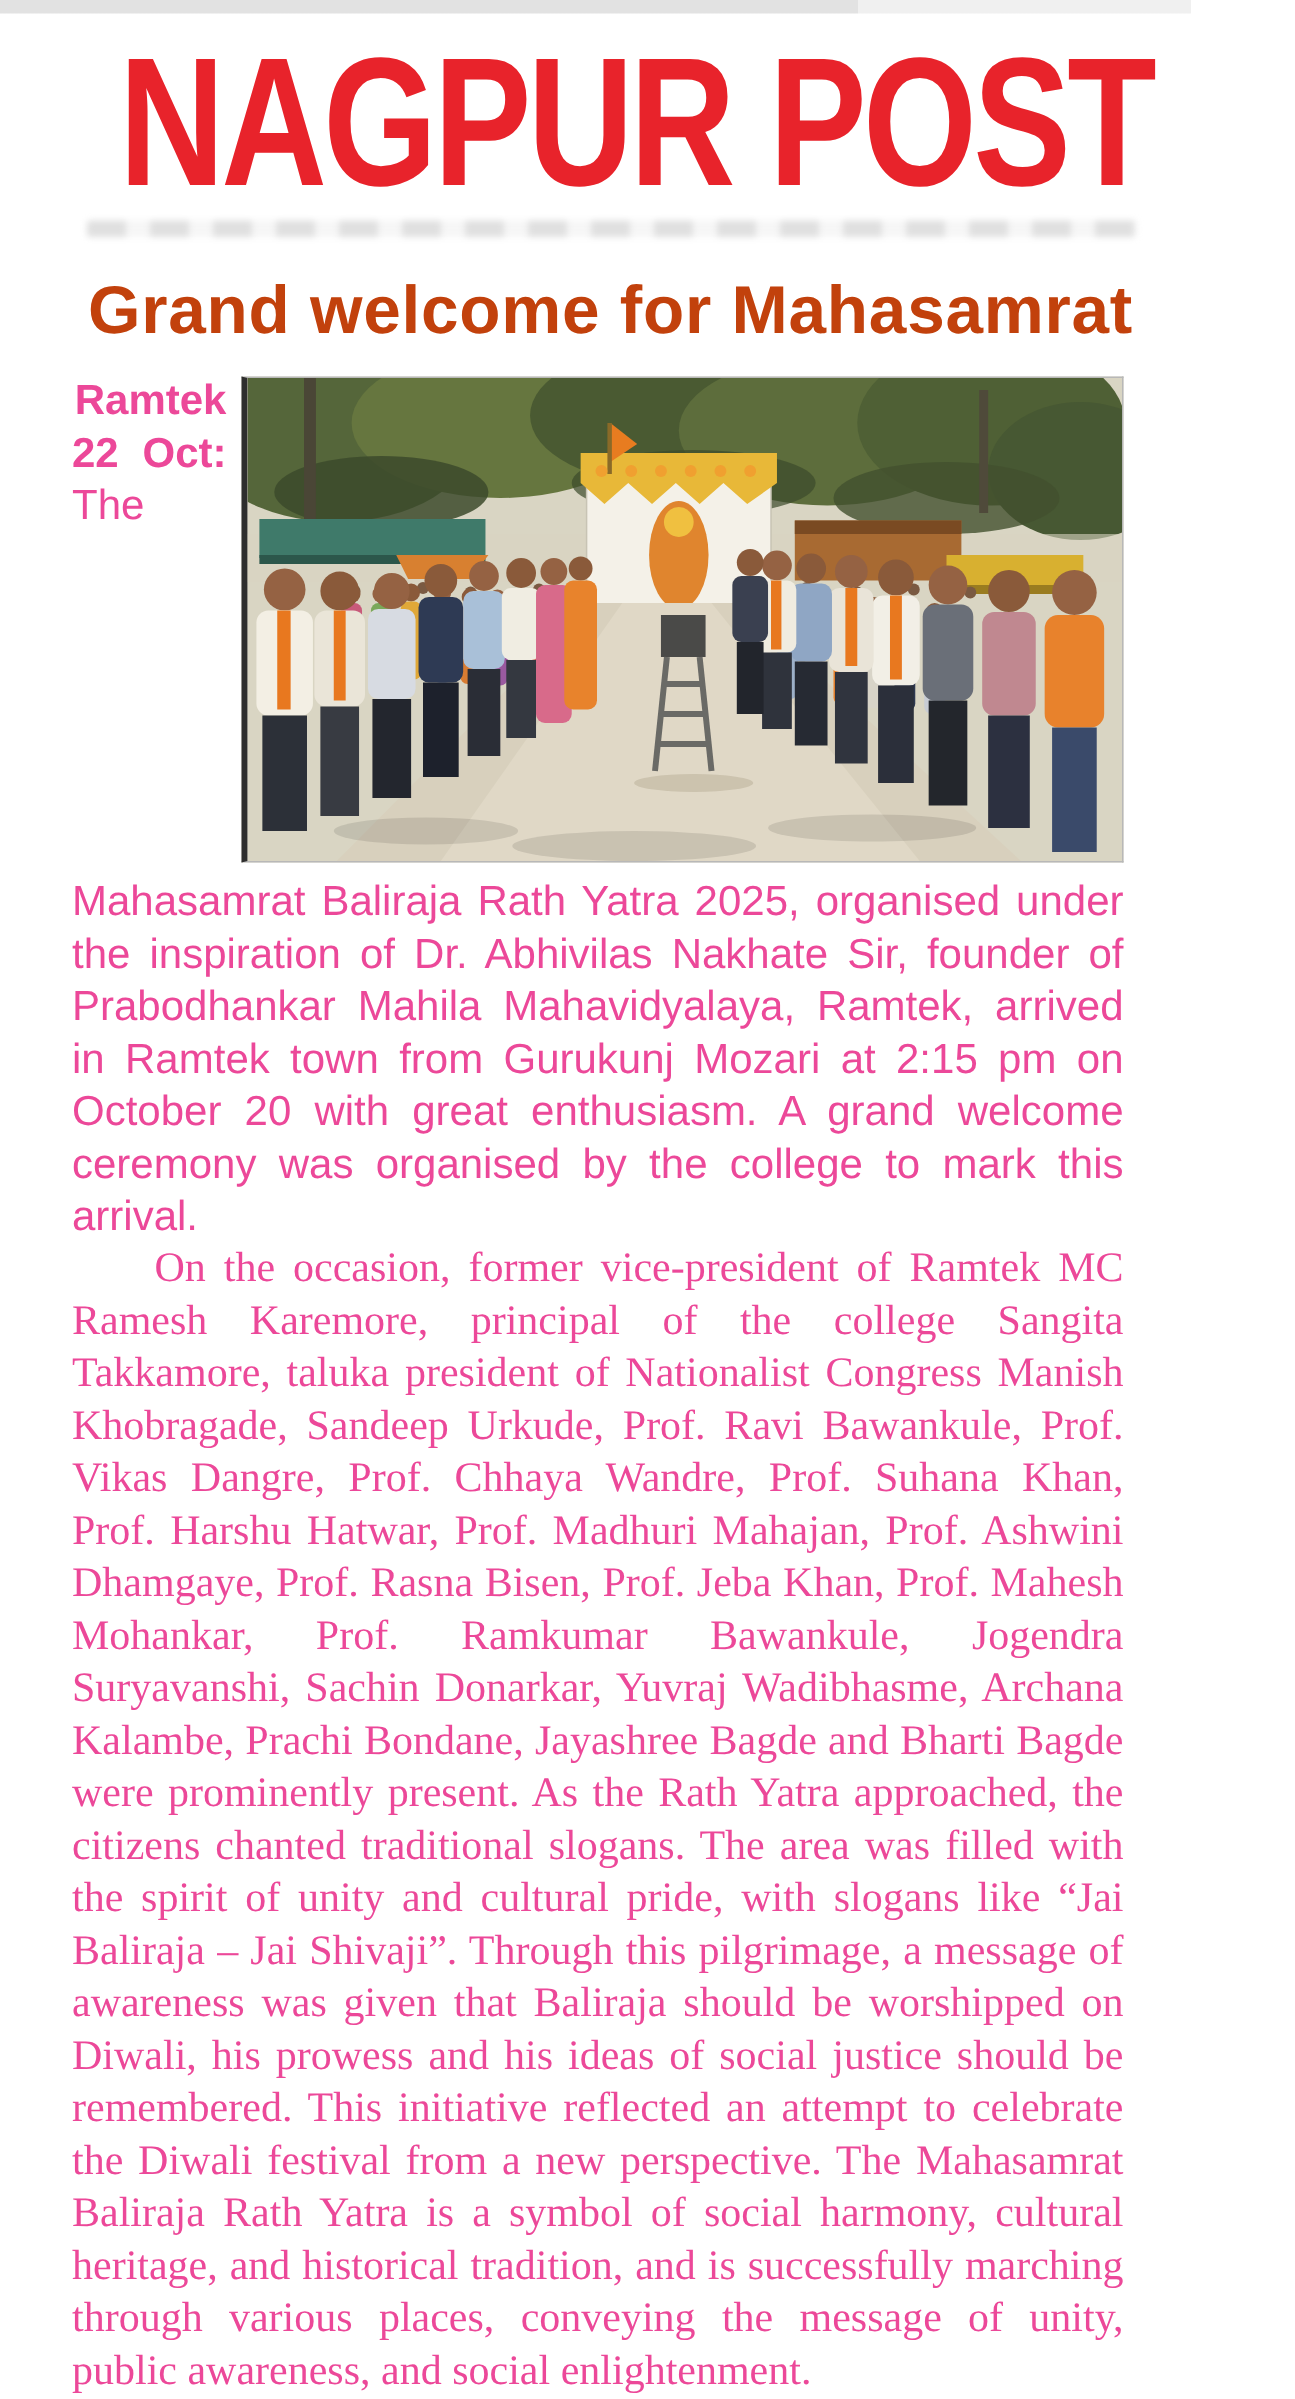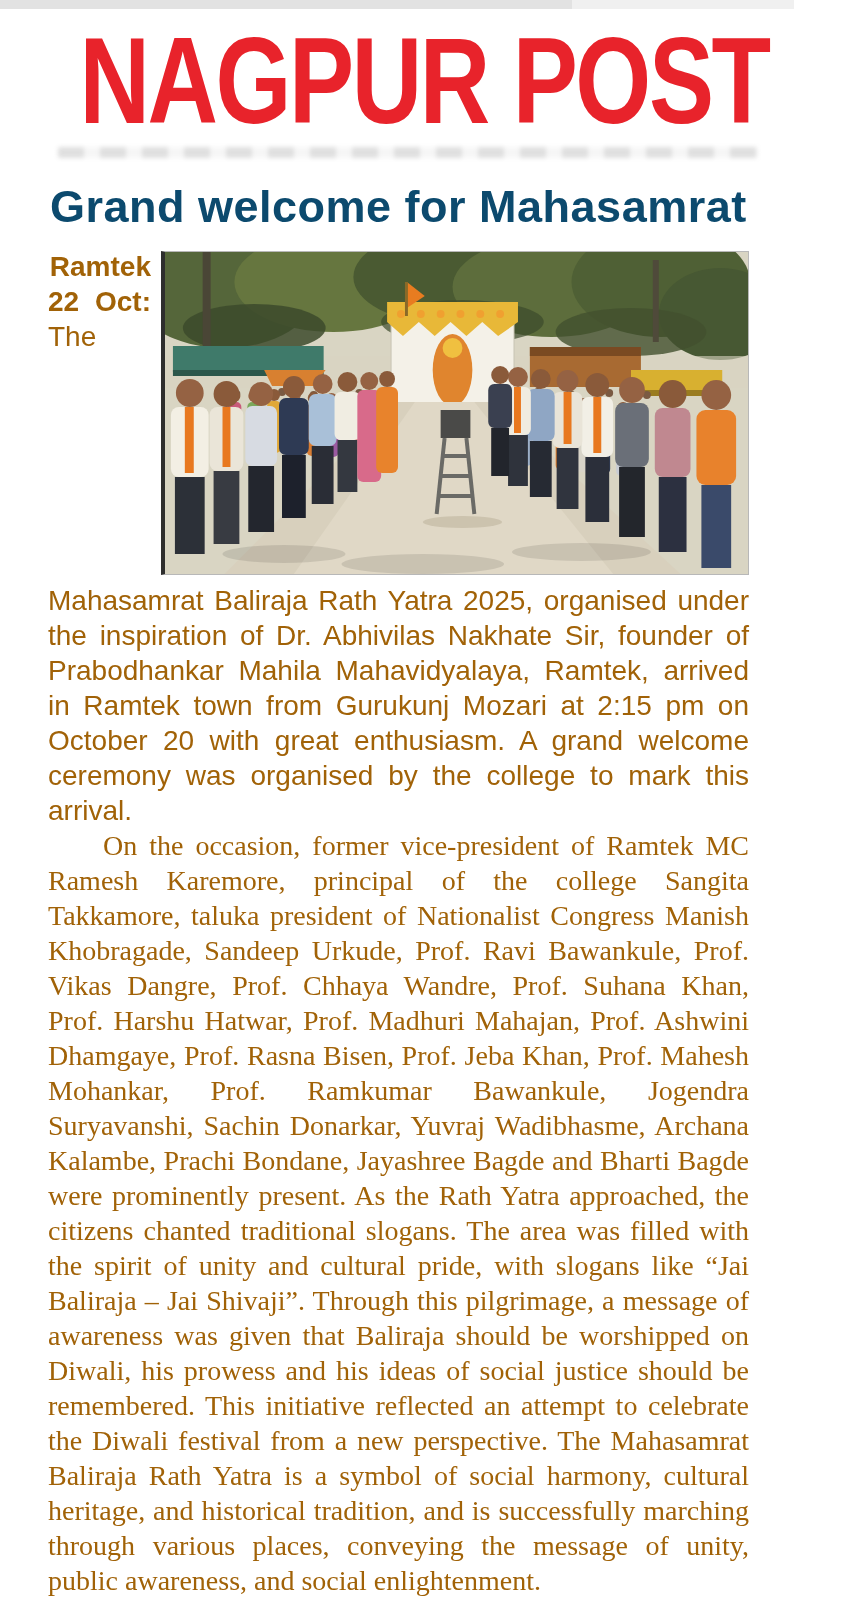--- a/index.html
+++ b/index.html
@@ -17,27 +17,27 @@
     font-size:122px;font-weight:bold;color:#e8232b;
     letter-spacing:-3px;transform:scaleX(0.80);transform-origin:50% 50%;
     white-space:nowrap;
   }
   .scan-smudge{
     width:700px;height:11px;margin:10px auto 0 58px;
     background:repeating-linear-gradient(90deg,#c6c6c6 0 26px,#efefef 26px 42px);
     filter:blur(2px);opacity:.55;border-radius:2px;
   }
   .headline{
-    margin:22px 30px 0 28px;color:#0c4a6e;font-weight:bold;
-    font-size:45px;line-height:1.18;letter-spacing:.5px;
+    margin:22px 30px 0 28px;color:#c2410c;font-weight:bold;
+    font-size:45px;line-height:1.18;letter-spacing:.5px;text-align:center;
   }
   .headline .l1{padding-left:22px;}
   .article{
     margin:16px 45px 0 48px;
-    font-size:28px;line-height:35px;color:#a16207;
+    font-size:28px;line-height:35px;color:#ec4899;
     text-align:justify;
   }
   .photo-frame{
     float:right;width:588px;height:324px;margin:2px 0 8px 10px;
     border:1px solid #b8b8b8;border-left:4px solid #2e2e2e;
     box-sizing:border-box;background:#e8e4d4;overflow:hidden;
   }
   .photo-frame svg{display:block;width:100%;height:100%;}
   .dateline-place{font-weight:bold;text-align:right;}
   .article p{margin:0;}

